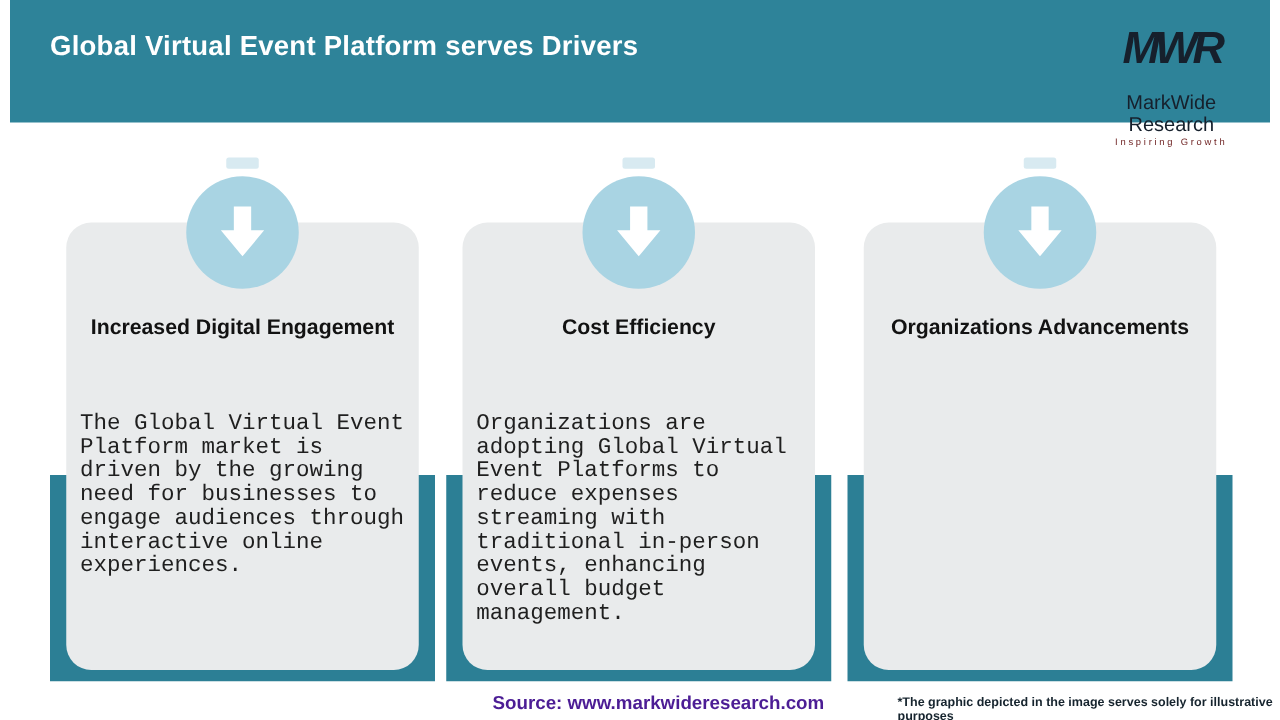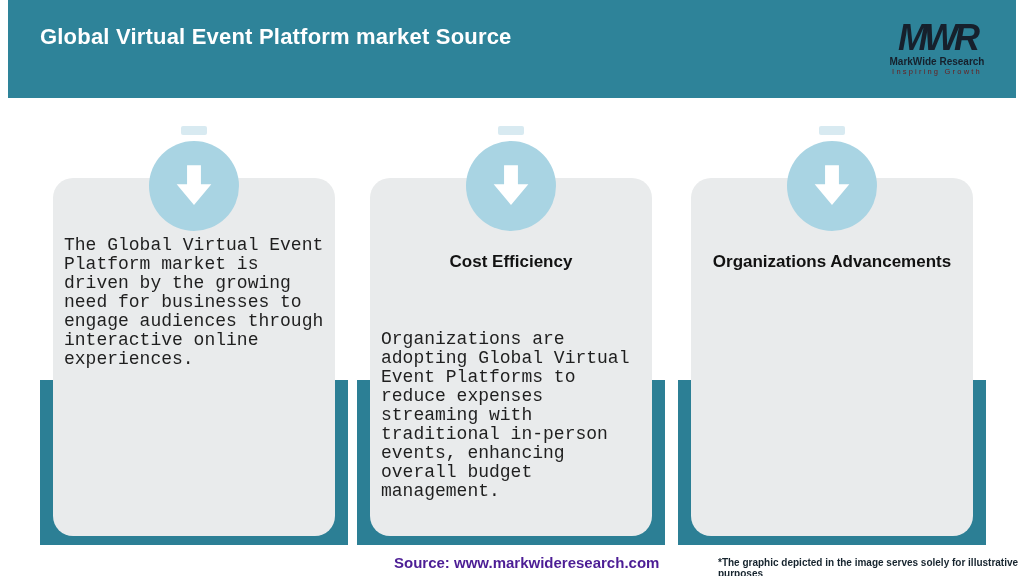--- a/index.html
+++ b/index.html
@@ -18,21 +18,21 @@
     font-size:22px; font-weight:700; color:#ffffff; letter-spacing:0.2px;
   }
   .logo {
     position:absolute; right:14px; top:20px; width:130px; text-align:center;
     color:#16202C; line-height:1.1;
   }
   .logo-acronym {
     font-size:36px; font-weight:800; font-style:italic;
     letter-spacing:-4px; line-height:1;
   }
-  .logo-name { font-size:10px; font-weight:700; margin-top:0; }
+  .logo-name { font-size:16px; font-weight:400; margin-top:18px; }
   .logo-tagline {
     font-size:7.5px; font-weight:400; letter-spacing:2.2px; color:#6B1D1D;
     margin-top:1px;
   }
   
   .card-wrap { position:absolute; top:0; width:308px; height:576px; }
   .wrap-1 { left:40px; } .wrap-2 { left:357px; } .wrap-3 { left:678px; }
   .accent {
     position:absolute; left:0; top:380px; width:308px; height:165px;
     background:#2C7F95;
@@ -68,31 +68,32 @@
     position:absolute; left:718px; top:557px;
     font-size:10px; font-weight:600; color:#16242E;
   }
 </style>
 </head>
 <body>
 
 <div class="page">
 
   <header class="topbar">
-    <h1 class="page-title">Global Virtual Event Platform market Source</h1>
+    <h1 class="page-title">Global Virtual Event Platform serves Drivers</h1>
     <div class="logo">
       <div class="logo-acronym">MWR</div>
       <div class="logo-name">MarkWide Research</div>
       <div class="logo-tagline">Inspiring Growth</div>
     </div>
   </header>
 
   <section class="card-wrap wrap-1">
     <div class="accent"></div>
     <div class="card">
+      <h2 class="card-title">Increased Digital Engagement</h2>
       <p class="card-text">The Global Virtual Event Platform market is driven by the growing need for businesses to engage audiences through interactive online experiences.</p>
     </div>
     <div class="nub"></div>
     <div class="circle">
       <svg viewBox="0 0 60 60" aria-hidden="true">
         <path d="M22 6 H38 V28 H50 L30 52 L10 28 H22 Z" fill="#ffffff"></path>
       </svg>
     </div>
   </section>
 

